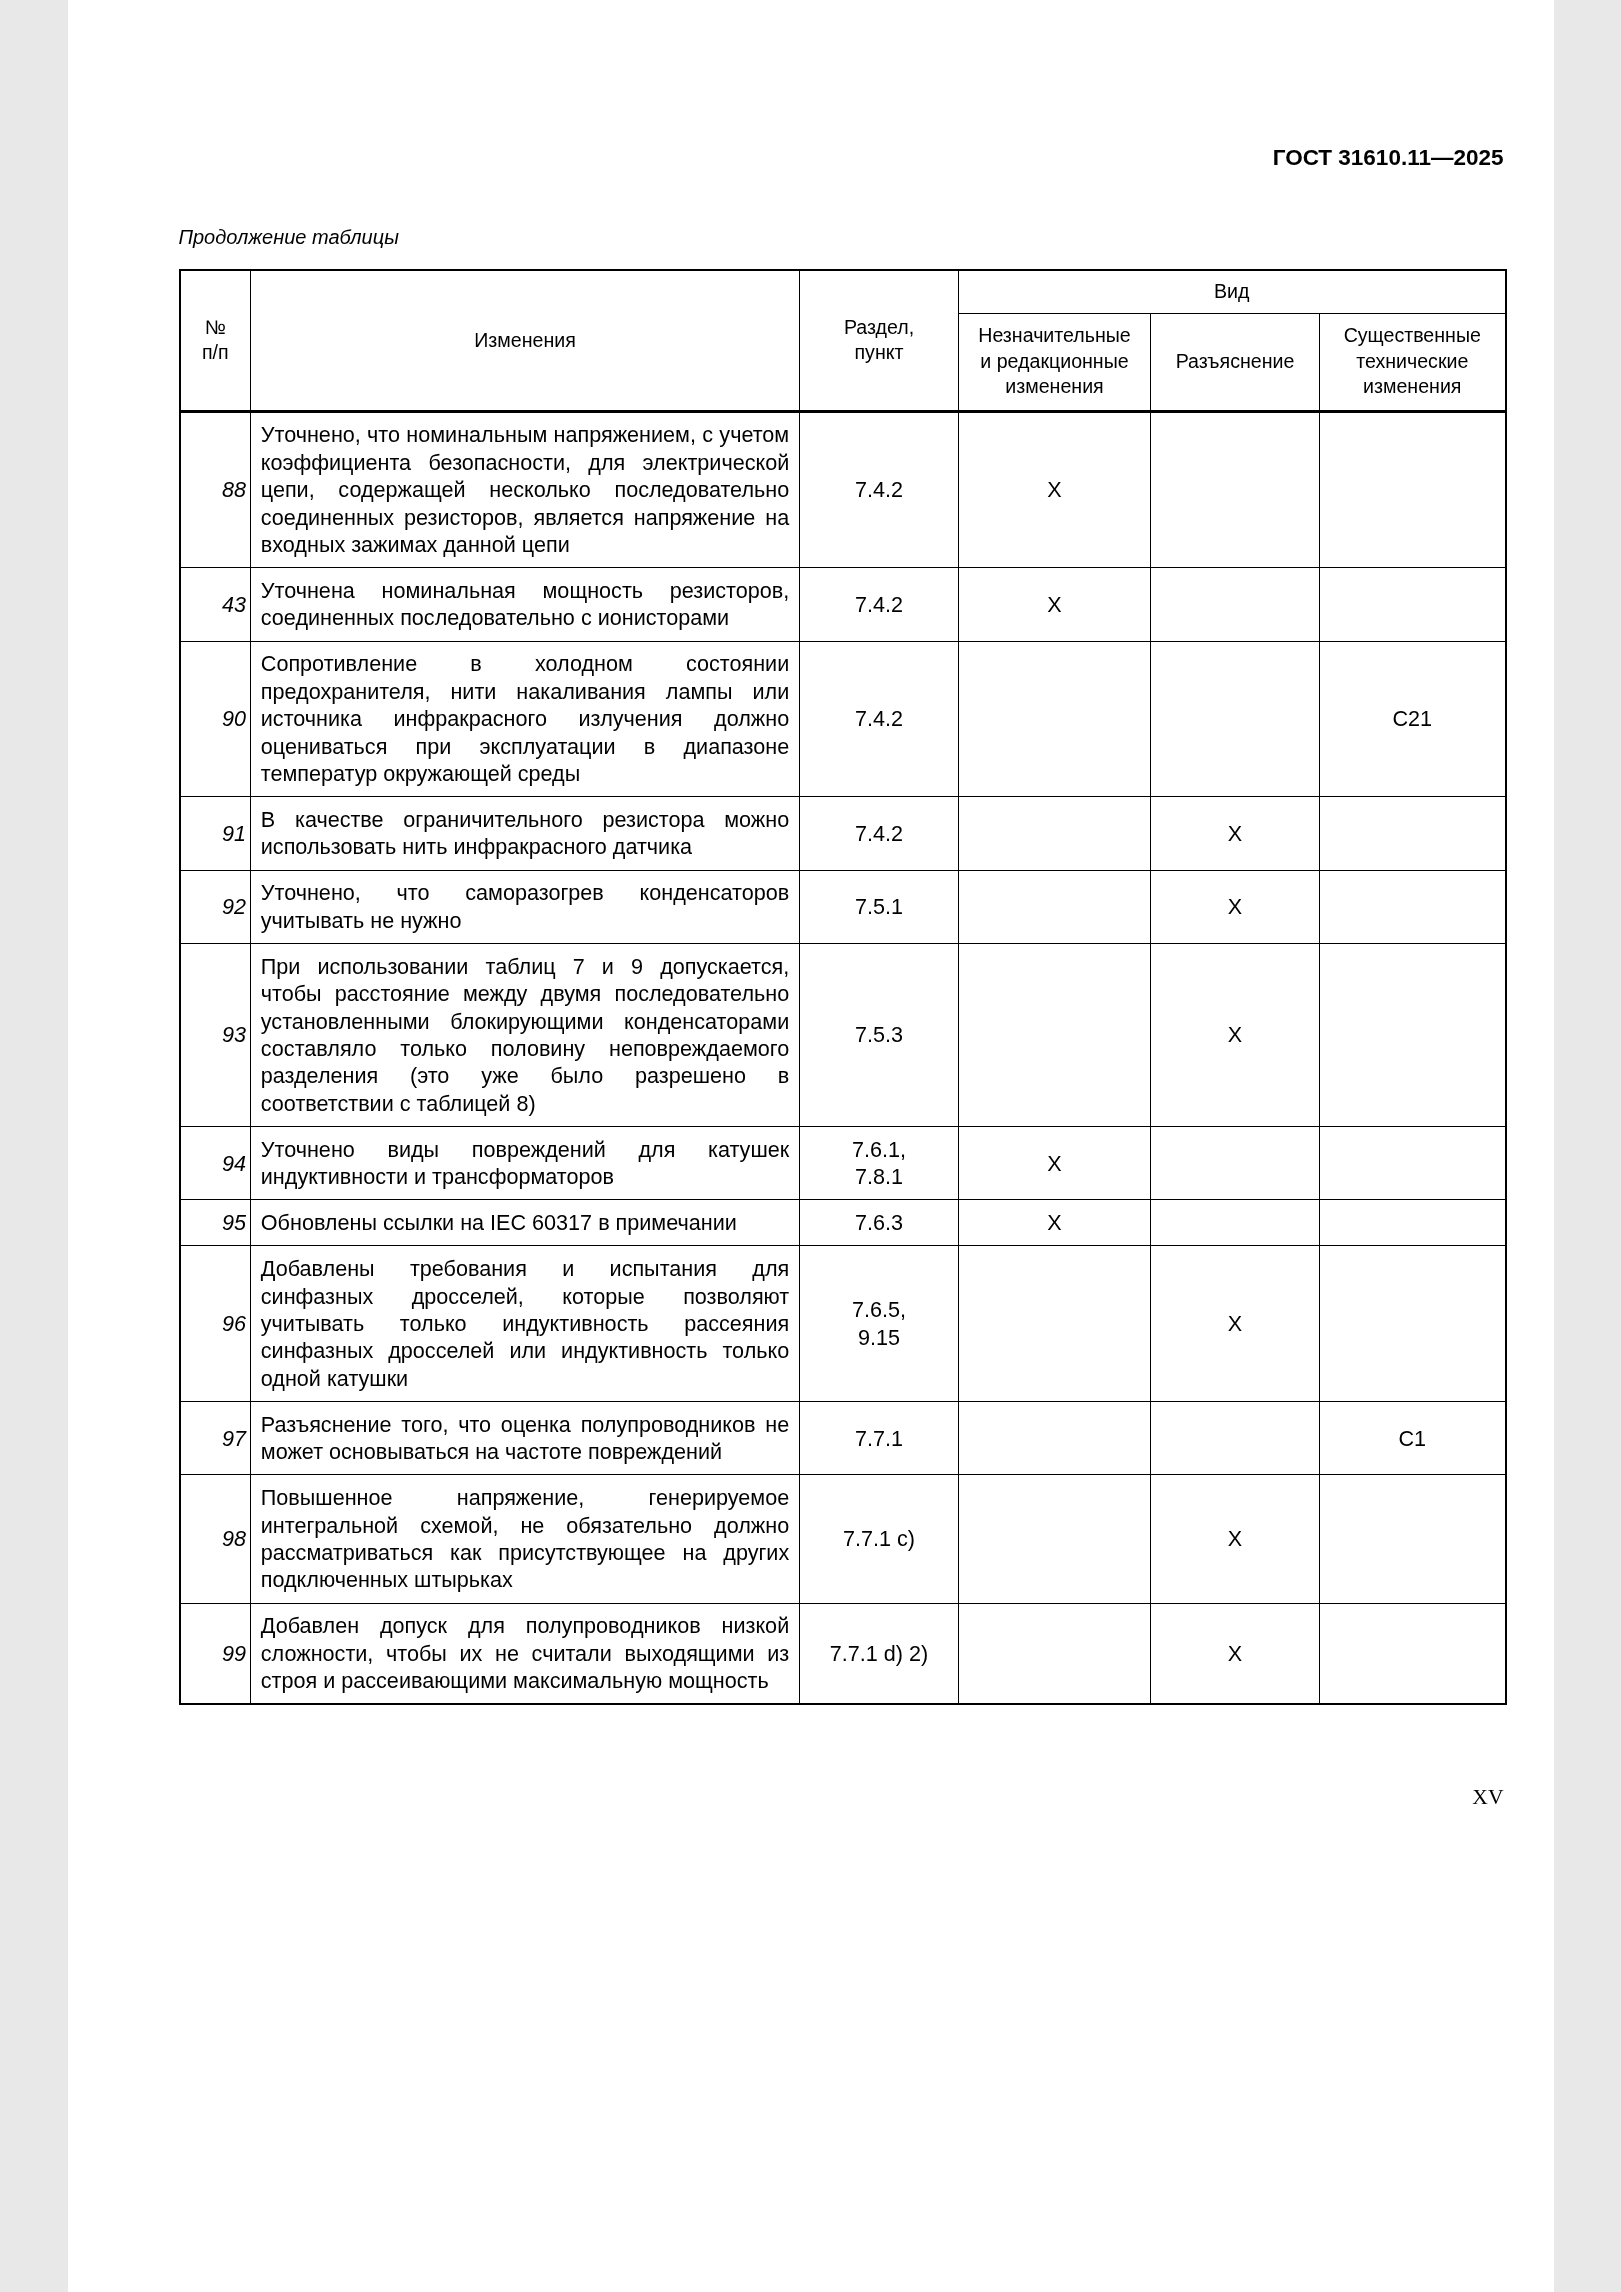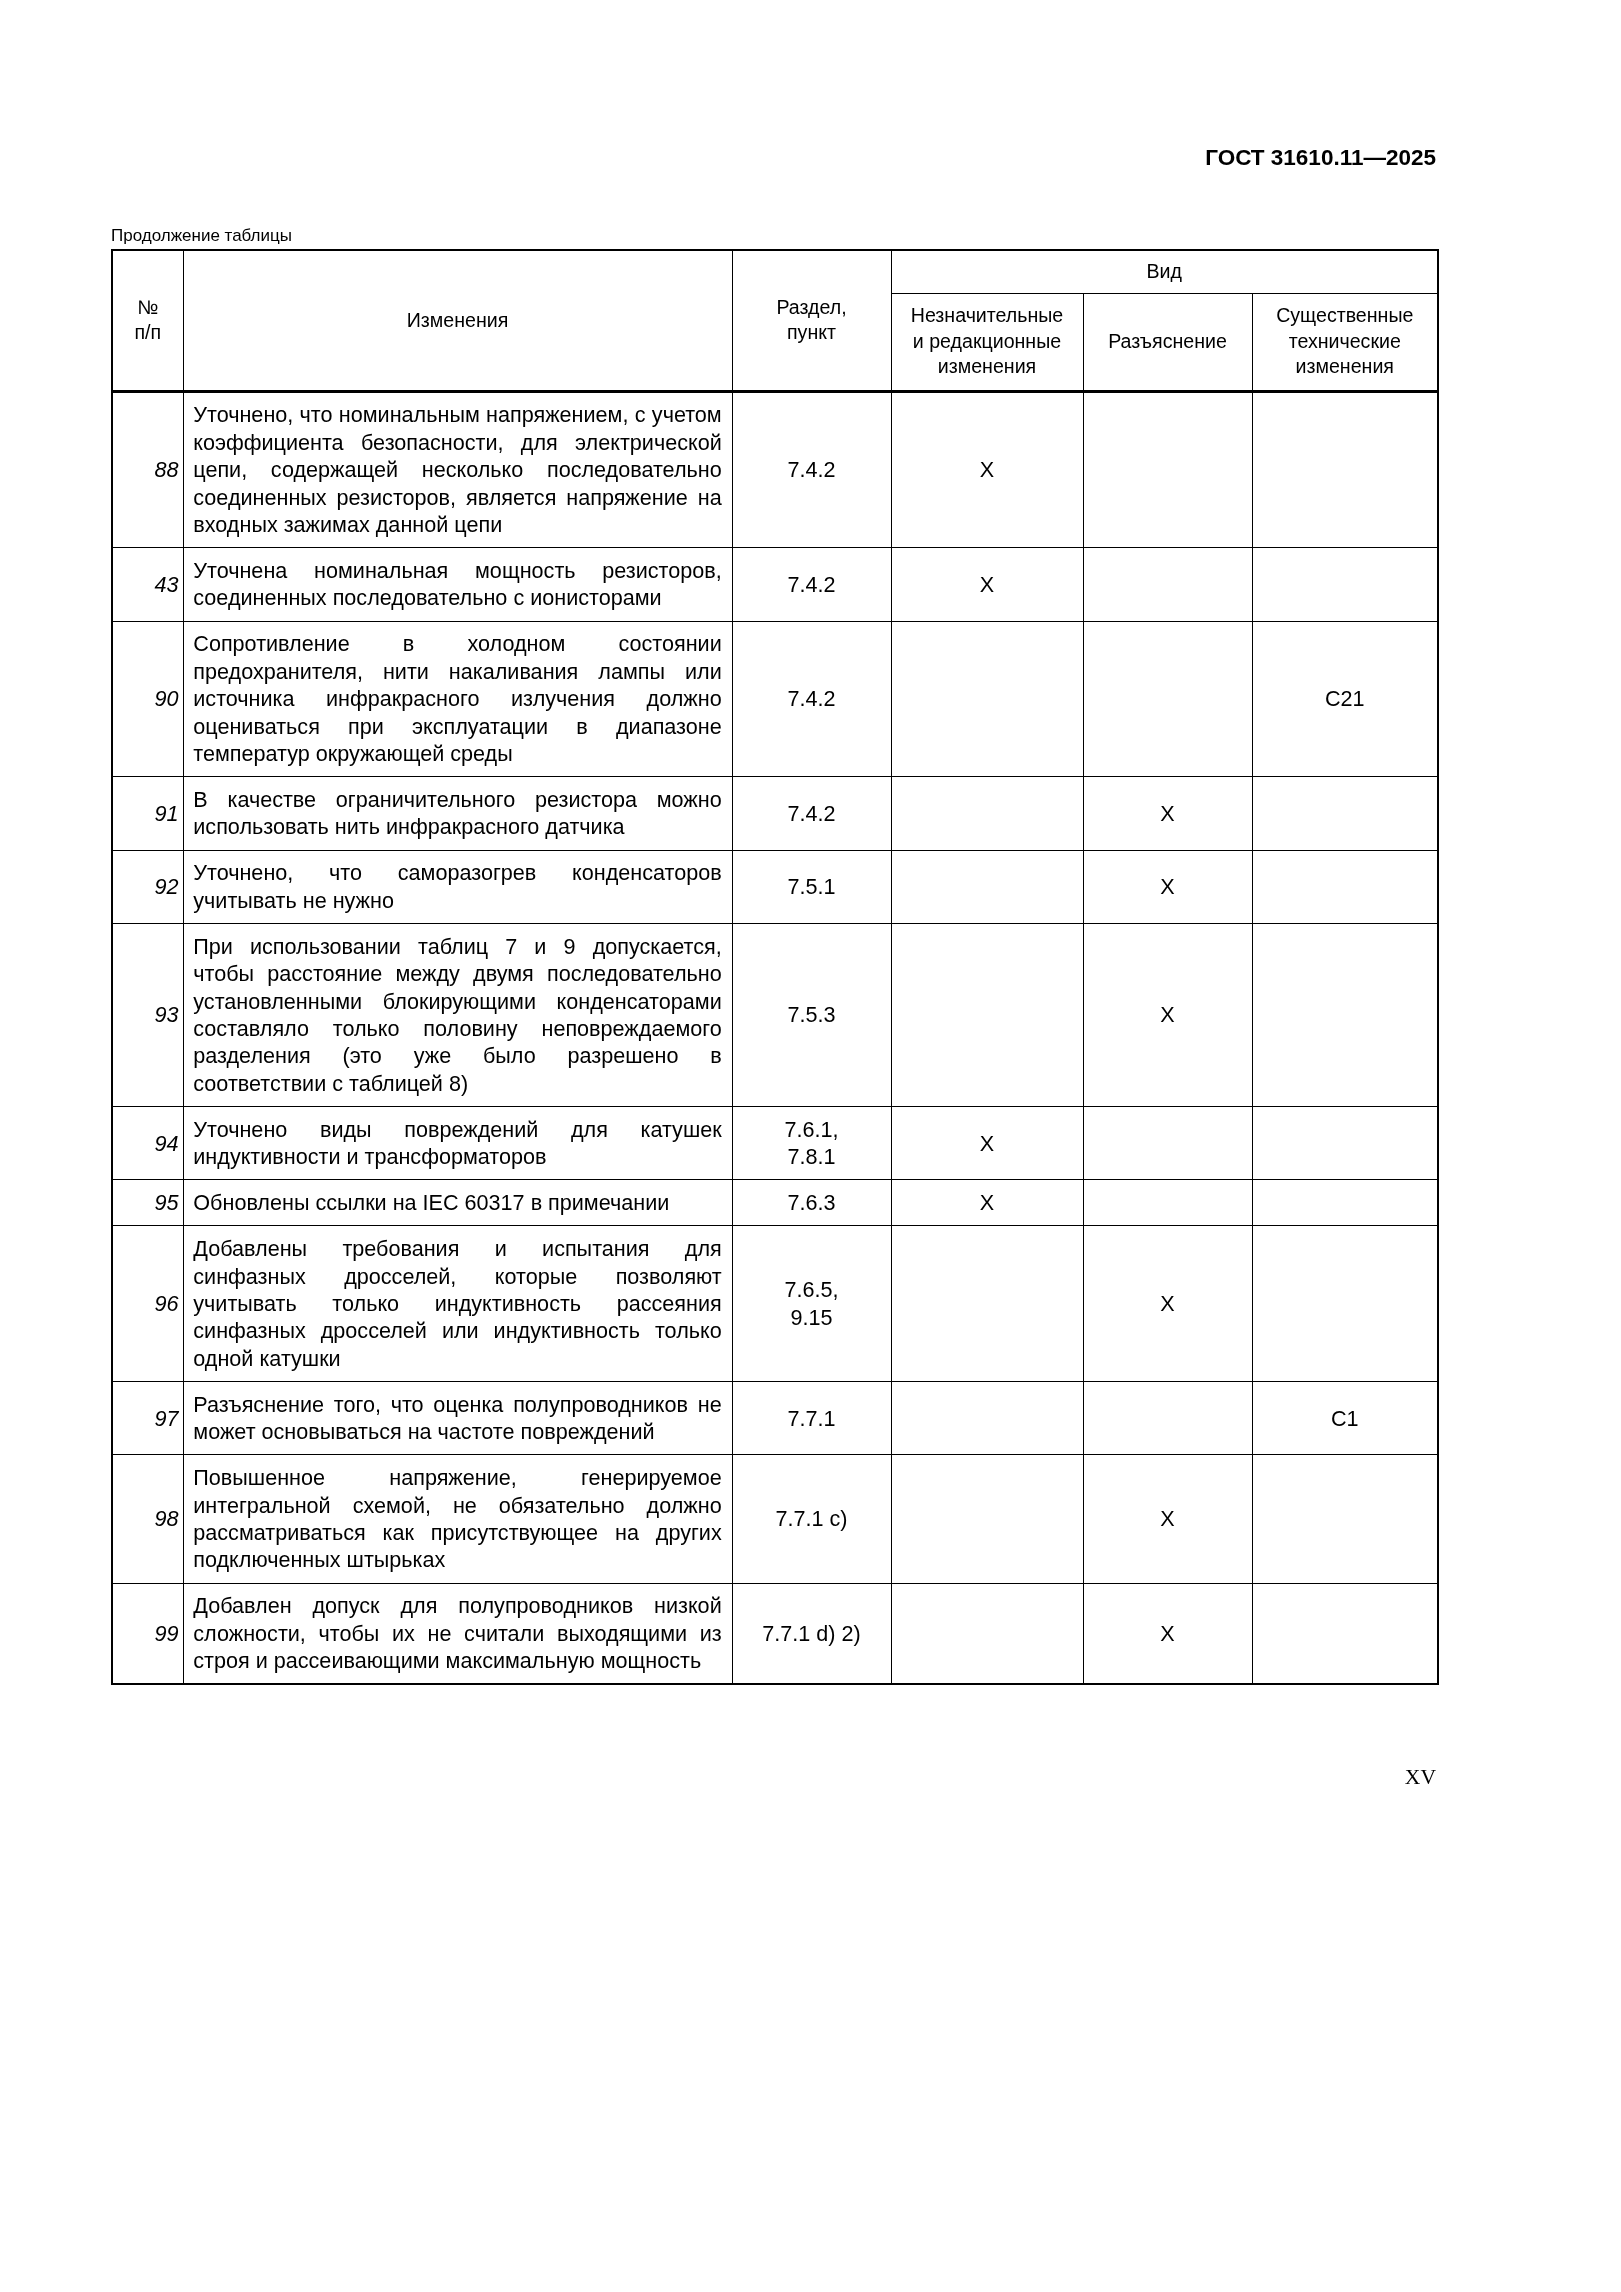--- a/index.html
+++ b/index.html
@@ -1,35 +1,36 @@
 <!DOCTYPE html>
 <html><head>
 <meta charset="utf-8">
 <style>
   * { margin: 0; padding: 0; box-sizing: border-box; }
   html, body { background: #e8e8e8; }
   body { font-family: "Liberation Sans", "DejaVu Sans", sans-serif; color: #000; }
   .page {
     position: relative;
-    width: 1621px;
+    width: 1486px;
     height: 2293px;
     background: #ffffff;
     margin: 0 auto;
     padding: 145px 0 0 111px;
   }
   .content { width: 1325px; }
   .doc-number {
     text-align: right;
     font-weight: bold;
     font-size: 22.5px;
     margin-bottom: 55px;
   }
   .table-caption {
-    font-size: 17px;
-    margin-bottom: 3px;
+    font-style: italic;
+    font-size: 20px;
+    margin-bottom: 20px;
   }
   table.gost {
     border-collapse: collapse;
     table-layout: fixed;
     width: 1325px;
     border: 2.5px solid #000;
   }
   table.gost th, table.gost td {
     border: 1.5px solid #000;
   }

